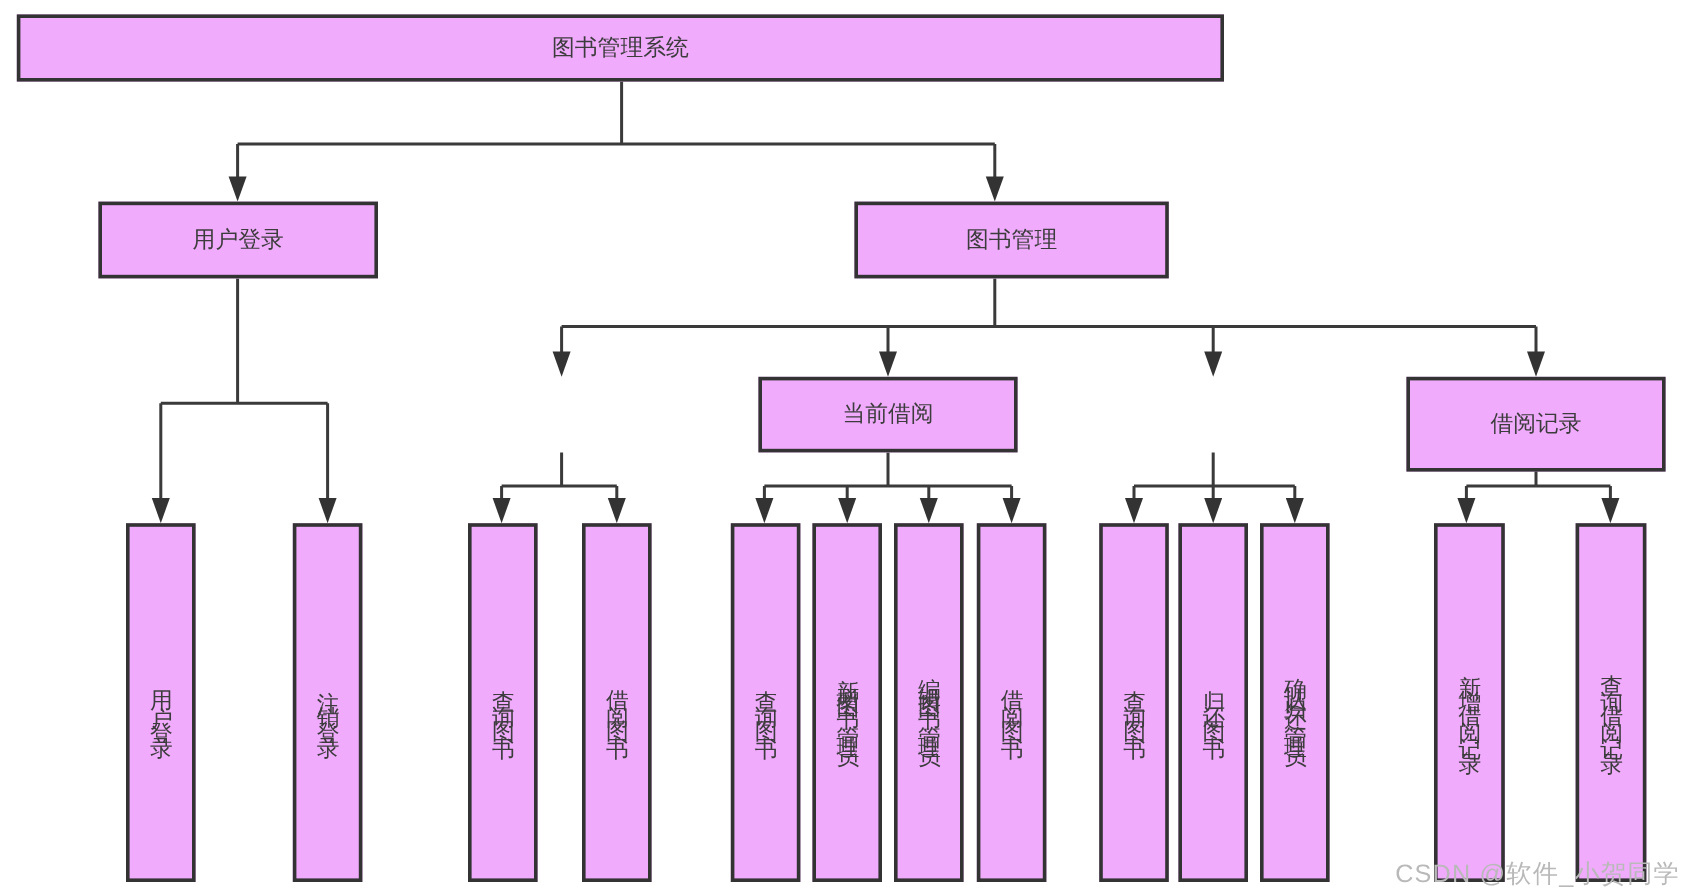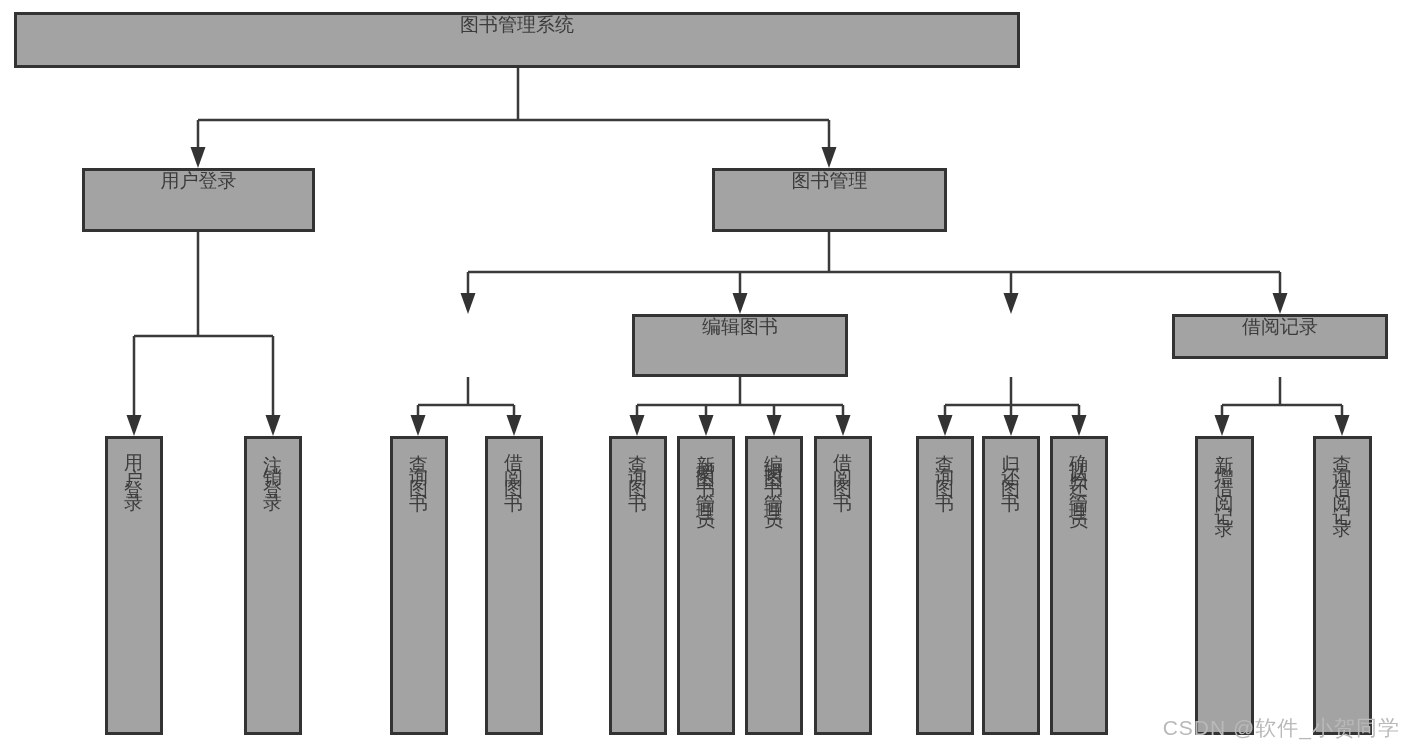--- a/index.html
+++ b/index.html
@@ -12,23 +12,24 @@
     overflow: hidden;
   }
   svg.wires {
     position: absolute;
     left: 0; top: 0;
     width: 1405px; height: 747px;
   }
   .node {
     position: absolute;
     box-sizing: border-box;
-    background: #a3a3a3;
+    background: #f0abfc;
     border: 3px solid var(--box-border, #333333);
     display: flex;
+    align-items: center;
     justify-content: center;
     color: var(--text, #3c3c3c);
     font-size: 19px;
     line-height: 1;
     white-space: nowrap;
   }
   .vnode span {
     writing-mode: vertical-rl;
     text-orientation: mixed;
     letter-spacing: 13px;
@@ -91,28 +92,28 @@
     </g>
   </svg>
 
   <div class="node" style="left:14px; top:12px; width:1006px; height:56px;">
     <span>图书管理系统</span>
   </div>
 
   <div class="node" style="left:82px; top:168px; width:233px; height:64px;">
     <span>用户登录</span>
   </div>
-  <div class="node" style="left:712px; top:168px; width:235px; height:64px;">
+  <div class="node" style="left:712px; top:168px; width:262px; height:64px;">
     <span>图书管理</span>
   </div>
 
   <div class="node" style="left:632px; top:314px; width:216px; height:63px;">
-    <span>编辑图书</span>
+    <span>当前借阅</span>
   </div>
-  <div class="node" style="left:1172px; top:314px; width:216px; height:45px;">
+  <div class="node" style="left:1172px; top:314px; width:216px; height:79px;">
     <span>借阅记录</span>
   </div>
 
   <div class="node vnode" style="left:105px; top:436px; width:58px; height:299px;">
     <span>用户登录</span>
   </div>
   <div class="node vnode" style="left:244px; top:436px; width:58px; height:299px;">
     <span>注销登录</span>
   </div>
 

